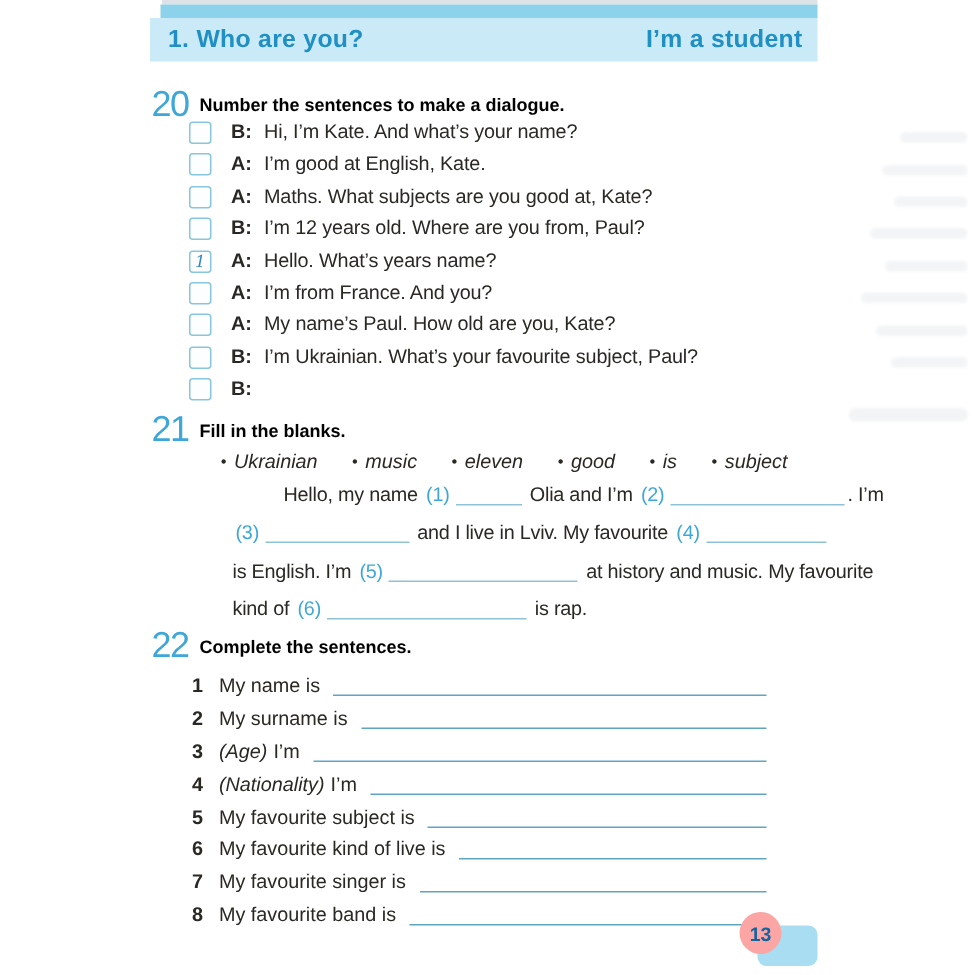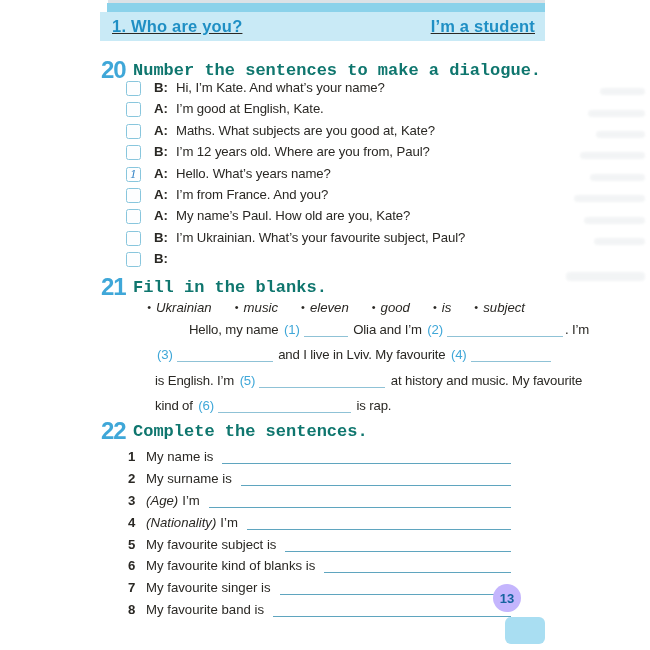--- a/index.html
+++ b/index.html
@@ -10,35 +10,35 @@
     color:var(--body_text,#2a2824);
   }
   
   .banner{position:absolute;left:100px;top:2px;width:445px;height:38px;}
   .banner-edge{position:absolute;left:8px;top:-2px;width:437px;height:3px;background:#c9d3d8;opacity:.65;}
   .banner-strip{position:absolute;left:7px;top:1px;width:438px;height:9px;background:var(--strip_bg,#8bd2ea);}
   .banner-band{
     position:absolute;left:0;top:10px;width:445px;height:29px;
     background:var(--band_bg,#c9eaf6);
     display:flex;align-items:center;justify-content:space-between;
-    padding:0 10px 0 12px;box-sizing:border-box;text-decoration:underline;
+    padding:0 10px 0 12px;box-sizing:border-box;
   }
   .banner-band .t{
     font-weight:bold;font-size:16.5px;letter-spacing:.2px;
     color:var(--header_text,#1f8fc4);
   }
   
   .ex-num{
     position:absolute;left:101px;
-    font-size:24px;font-weight:bold;letter-spacing:-1px;
+    font-size:24px;font-weight:normal;letter-spacing:-1px;
     color:var(--accent_cyan,#3fa7d8);line-height:24px;
   }
   .ex-title{
     position:absolute;left:133px;
-    font-size:17px;font-weight:bold;color:#0f766e;line-height:17px;font-family:Liberation Mono, monospace;
+    font-size:12px;font-weight:bold;color:#000000;line-height:17px;
   }
   
   #dialogue-list{position:absolute;left:126px;top:80px;width:425px;}
   .d-row{display:flex;align-items:flex-start;height:21.4px;font-size:13.2px;}
   .d-box{
     width:13px;height:13px;flex:none;margin-top:1px;
     border:1.6px solid var(--checkbox_border,#88c6dd);border-radius:2.5px;
     background:#fdfeff;
     font-family:"DejaVu Serif", serif;font-style:italic;font-size:11px;
     color:#3a87c8;text-align:center;line-height:13px;
@@ -69,22 +69,22 @@
   .u-line{
     flex:1;height:15px;margin-left:9px;
     border-bottom:1.6px solid var(--answer_line,#5fa5bf);
   }
   
   .badge-rect{
     position:absolute;left:505px;top:617px;width:40px;height:27px;
     background:var(--badge_bg,#a9def2);border-radius:6px;
   }
   .badge-circle{
-    position:absolute;left:493px;top:584px;width:28px;height:28px;
-    background:#c4b5fd;border-radius:50%;
+    position:absolute;left:493px;top:608px;width:28px;height:28px;
+    background:#fca5a5;border-radius:50%;
     display:flex;align-items:center;justify-content:center;
     font-weight:bold;font-size:13px;color:var(--badge_text,#15639f);
   }
   
   .ghost{
     position:absolute;background:#8a9aa5;opacity:.10;height:7px;
     border-radius:4px;filter:blur(1px);
   }
 </style>
 </head>
@@ -190,21 +190,21 @@
       <span class="c-label">I’m</span>
       <span class="u-line"></span>
     </div>
     <div class="c-row">
       <span class="c-num">5</span>
       <span class="c-label">My favourite subject is</span>
       <span class="u-line"></span>
     </div>
     <div class="c-row">
       <span class="c-num">6</span>
-      <span class="c-label">My favourite kind of blanks is</span>
+      <span class="c-label">My favourite kind of live is</span>
       <span class="u-line"></span>
     </div>
     <div class="c-row">
       <span class="c-num">7</span>
       <span class="c-label">My favourite singer is</span>
       <span class="u-line"></span>
     </div>
     <div class="c-row">
       <span class="c-num">8</span>
       <span class="c-label">My favourite band is</span>

